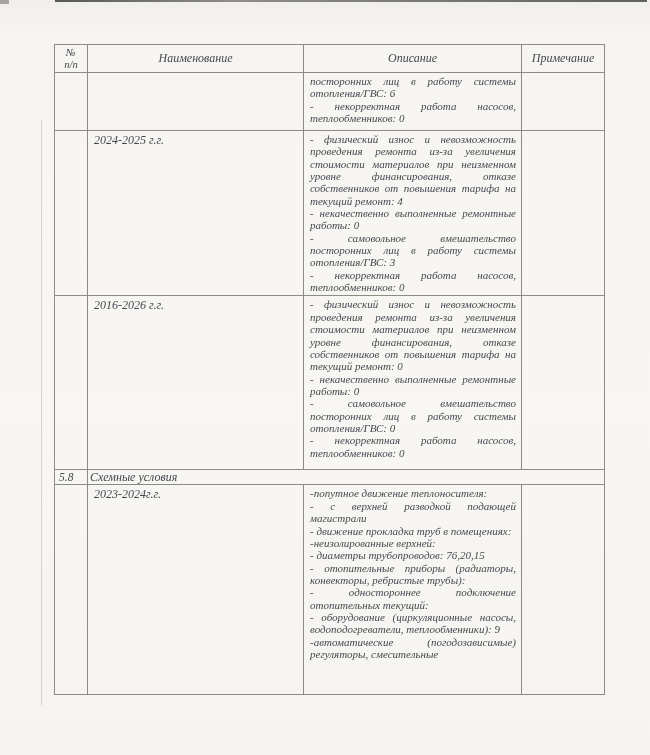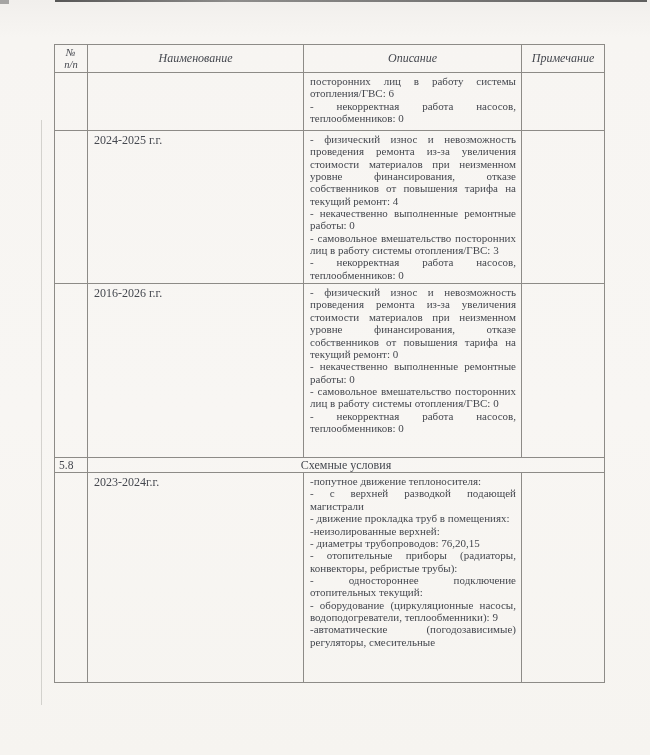--- a/index.html
+++ b/index.html
@@ -25,37 +25,38 @@
     background: rgba(120,118,112,.28);
   }
   table.doc-table {
     position: absolute; left: 54px; top: 44px;
     width: 550px; table-layout: fixed; border-collapse: collapse;
   }
   .doc-table th, .doc-table td {
     border: 1px solid #8d8b87;
     vertical-align: top;
     overflow: hidden;
+    font-style: italic;
   }
   .doc-table th {
     font-weight: normal; font-style: italic; font-size: 12px;
     text-align: center; vertical-align: middle; padding: 1px 2px;
     line-height: 13px;
   }
   th.th-num { font-size: 10.5px; line-height: 12px; }
   td.cell-num { font-size: 11.5px; padding: 1px 10px 1px 4px; }
   td.cell-name { font-size: 12px; padding: 2px 4px 2px 6px; }
   td.cell-desc { padding: 2px 5px 2px 6px; }
   td.cell-desc p {
     margin: 0; font-size: 11px; line-height: 12.35px;
     text-align: justify;
   }
   td.cell-note { padding: 2px; }
   td.cell-section {
-    text-align: center; font-size: 12px; padding: 0 2px; vertical-align: middle;
+    text-align: left; font-size: 12px; padding: 0 2px; vertical-align: middle;
     line-height: 14px;
   }
 </style>
 </head>
 <body>
 
 <div class="page">
   <div class="artifact-top-line"></div>
   <div class="artifact-corner"></div>
   <div class="artifact-left-streak"></div>

